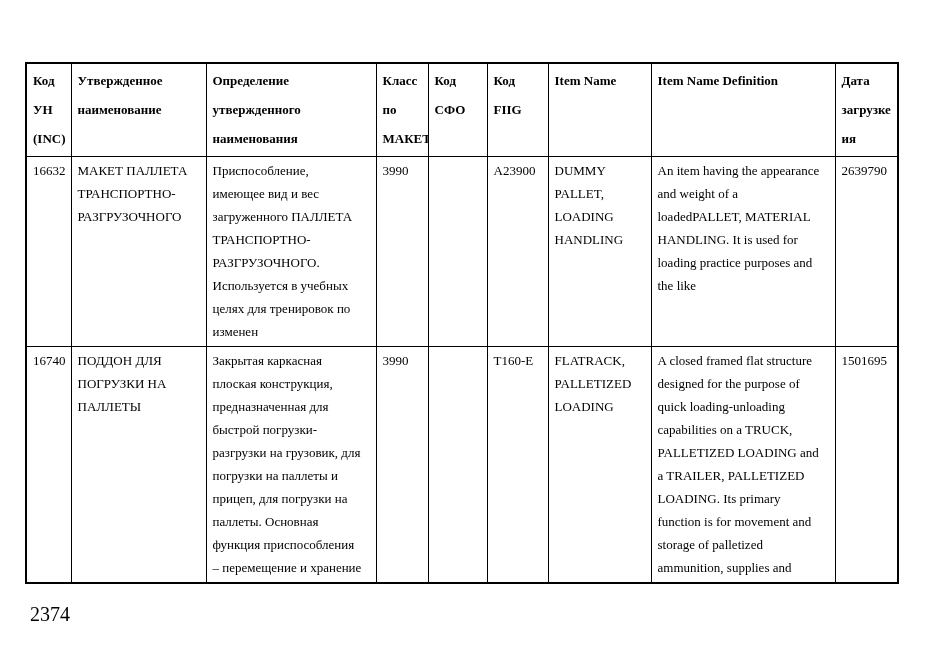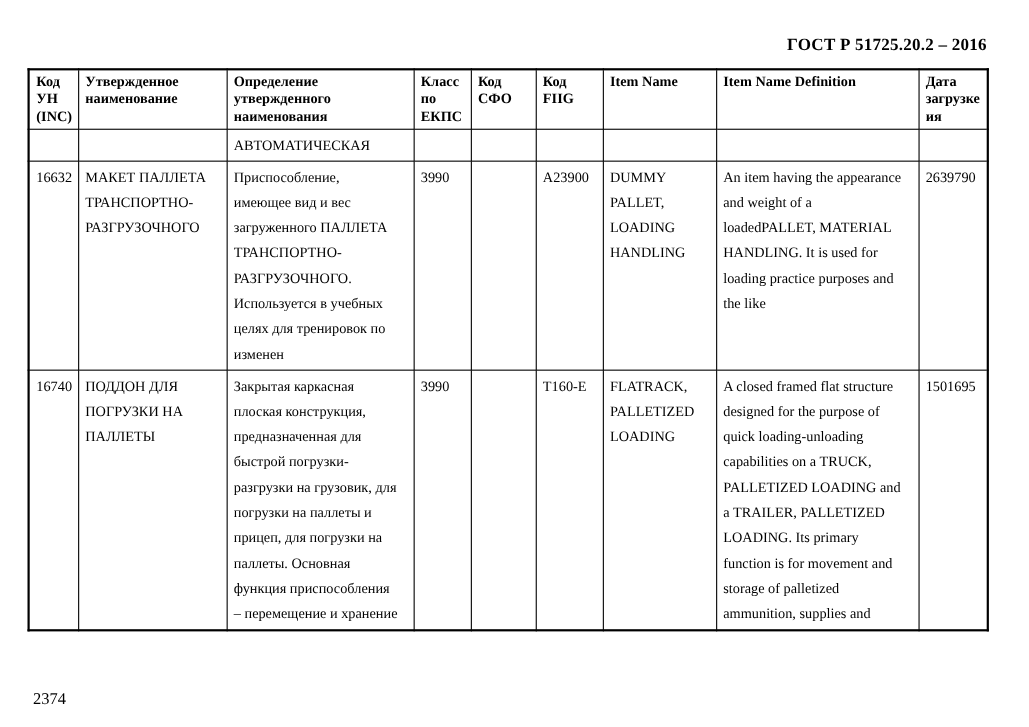--- a/index.html
+++ b/index.html
@@ -43,40 +43,38 @@
     vertical-align: top;
     text-align: left;
     padding: 2px 4px 3px 6px;
     white-space: pre-line;
     overflow: hidden;
     font-weight: normal;
   }
   th {
     font-weight: bold;
     font-size: 13px;
-    line-height: 16px;
+    line-height: 29px;
   }
   td {
     font-size: 13px;
     line-height: 23px;
   }
   .page-number {
     position: absolute;
     left: 30px;
     top: 603px;
-    font-size: 15px;
-    margin-top: 25px;
+    font-size: 20px;
   }
 </style>
 </head>
 <body>
 
 <div class="page">
 
-  <div class="doc-code">ГОСТ Р 51725.20.2 – 2016</div>
 
   <table class="classification-table">
     <colgroup>
       <col style="width:45px">
       <col style="width:135px">
       <col style="width:170px">
       <col style="width:52px">
       <col style="width:59px">
       <col style="width:61px">
       <col style="width:103px">
@@ -88,44 +86,33 @@
         <th>Код
 УН
 (INC)</th>
         <th>Утвержденное
 наименование</th>
         <th>Определение
 утвержденного
 наименования</th>
         <th>Класс
 по
-ЕКПС</th>
+МАКЕТ</th>
         <th>Код
 СФО</th>
         <th>Код
 FIIG</th>
         <th>Item Name</th>
         <th>Item Name Definition</th>
         <th>Дата
 загрузке
 ия</th>
       </tr>
     </thead>
     <tbody>
-      <tr>
-        <td></td>
-        <td></td>
-        <td>АВТОМАТИЧЕСКАЯ</td>
-        <td></td>
-        <td></td>
-        <td></td>
-        <td></td>
-        <td></td>
-        <td></td>
-      </tr>
       <tr>
         <td>16632</td>
         <td>МАКЕТ ПАЛЛЕТА
 ТРАНСПОРТНО-
 РАЗГРУЗОЧНОГО</td>
         <td>Приспособление,
 имеющее вид и вес
 загруженного ПАЛЛЕТА
 ТРАНСПОРТНО-
 РАЗГРУЗОЧНОГО.

